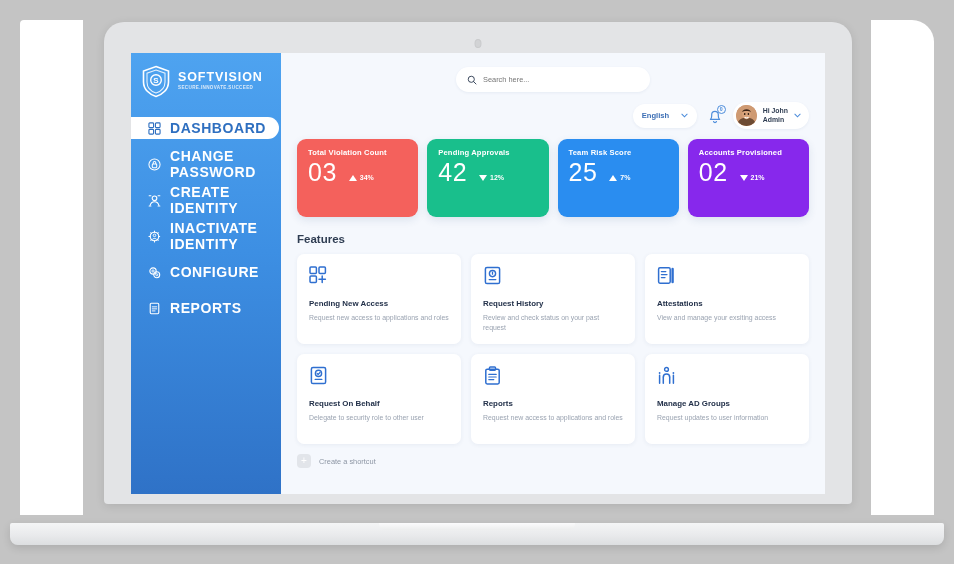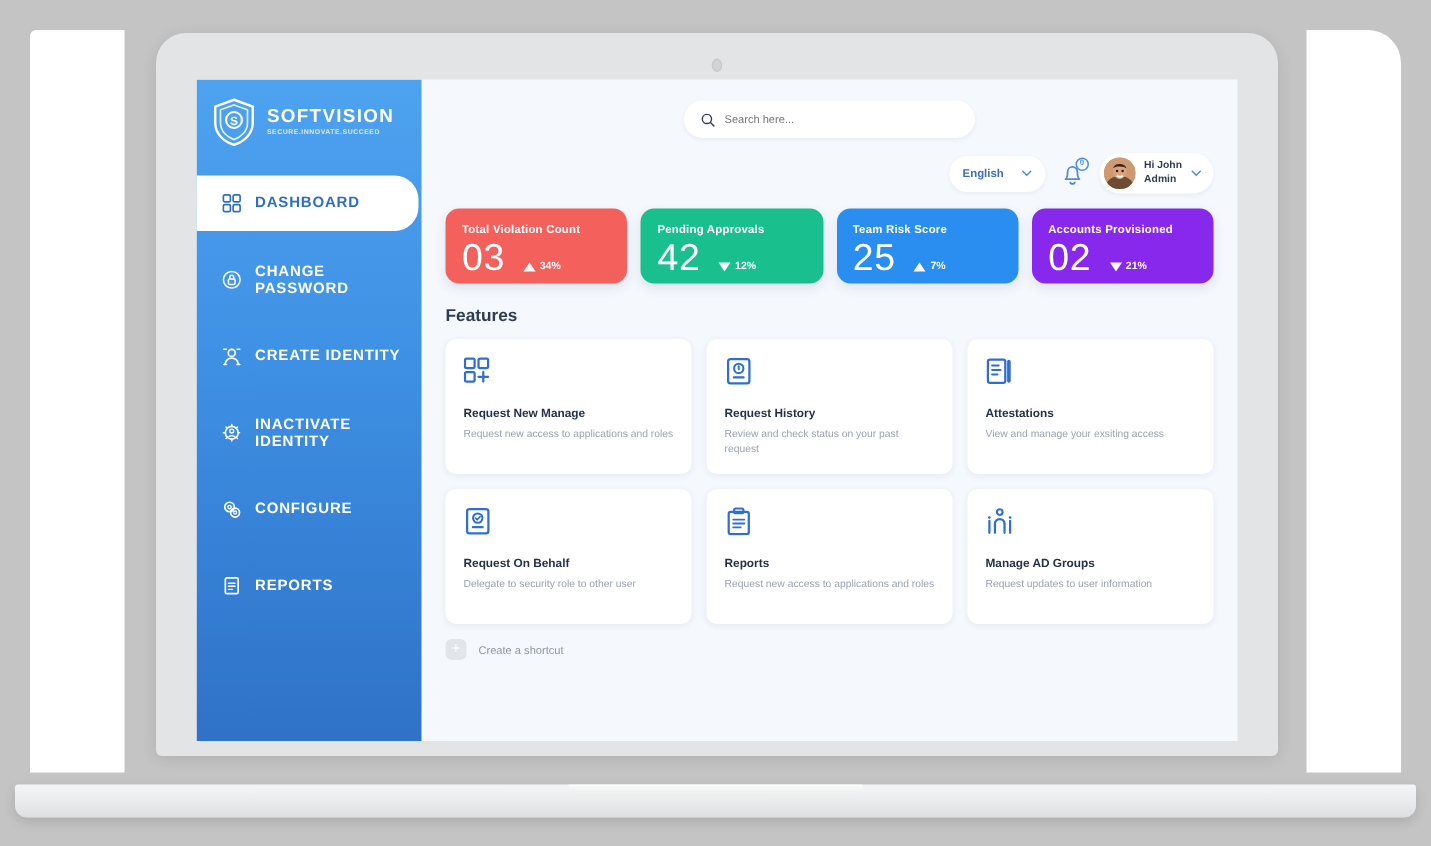--- a/index.html
+++ b/index.html
@@ -63,22 +63,22 @@
   .logo-name {
     color: #fff; font-size: 12.5px; font-weight: 700; letter-spacing: .9px;
   }
   .logo-tag {
     color: #dbeaf9; font-size: 4.6px; font-weight: 700; letter-spacing: .35px;
     margin-top: 2px;
   }
   .nav { margin-top: 8px; }
   .nav-item {
     display: flex; align-items: center; gap: 9px;
-    height: 37px; padding-left: 17px; cursor: pointer;
-    color: #ffffff; font-size: 10px; font-weight: 600; letter-spacing: .55px;
+    height: 22px; padding-left: 17px; cursor: pointer;
+    color: #ffffff; font-size: 14px; font-weight: 600; letter-spacing: .55px;
     margin-bottom: 14px;
   }
   .nav-item.active {
     background: #ffffff; color: #2e6fc0;
     border-top-right-radius: 16px; border-bottom-right-radius: 16px;
     margin-right: 2px;
   }
   .nav-ico { width: 13px; height: 13px; flex: 0 0 13px; display:block; }
 
   
@@ -126,21 +126,21 @@
   .section-title { font-size: 13px; color: #2f3d52; font-weight: 600; }
   .weekly-pill {
     background: #fff; border-radius: 11px; height: 19px;
     display: flex; align-items: center; gap: 7px; padding: 0 8px; cursor: pointer;
     font-size: 6.6px; font-weight: 700; color: #3f6fb8;
     box-shadow: 0 1px 3px rgba(36,72,130,.07);
   }
 
   .stats { display: flex; gap: 9px; margin-top: 10px; }
   .stat-card {
-    flex: 1; height: 50px; border-radius: 9px; padding: 9px 11px;
+    flex: 1; height: 78px; border-radius: 9px; padding: 9px 11px;
     color: #fff; position: relative;
     box-shadow: 0 3px 8px rgba(40,70,120,.12);
   }
   .stat-label { font-size: 7.6px; font-weight: 600; letter-spacing: .15px; }
   .stat-row { display: flex; align-items: flex-end; gap: 12px; margin-top: 3px; }
   .stat-value { font-size: 25px; font-weight: 300; line-height: 1; letter-spacing: .5px; }
   .stat-delta {
     display: flex; align-items: center; gap: 3px;
     font-size: 7px; font-weight: 700; margin-bottom: 4px;
   }
@@ -367,21 +367,21 @@
 
       <div class="grid">
 
         <div class="feat-card">
           <svg class="feat-ico" viewBox="0 0 19 19">
             <rect x="1" y="1" width="6.4" height="6.4" rx="1" fill="none" stroke="#2f6fd0" stroke-width="1.5"></rect>
             <rect x="10" y="1" width="6.4" height="6.4" rx="1" fill="none" stroke="#2f6fd0" stroke-width="1.5"></rect>
             <rect x="1" y="10" width="6.4" height="6.4" rx="1" fill="none" stroke="#2f6fd0" stroke-width="1.5"></rect>
             <path d="M13.2 10 v6.4 M10 13.2 h6.4" stroke="#2f6fd0" stroke-width="1.5" stroke-linecap="round"></path>
           </svg>
-          <div class="feat-title">Request New Manage</div>
+          <div class="feat-title">Pending New Access</div>
           <div class="feat-desc">Request new access to applications and roles</div>
         </div>
 
         <div class="feat-card">
           <svg class="feat-ico" viewBox="0 0 19 19">
             <rect x="2.4" y="1.4" width="14.2" height="16.2" rx="1.6" fill="none" stroke="#2f6fd0" stroke-width="1.5"></rect>
             <circle cx="9.5" cy="7.6" r="3.1" fill="none" stroke="#2f6fd0" stroke-width="1.4"></circle>
             <path d="M9.5 6.1 v2.1" stroke="#2f6fd0" stroke-width="1.3" stroke-linecap="round"></path>
             <path d="M6.2 13.6 h6.6" stroke="#2f6fd0" stroke-width="1.4" stroke-linecap="round"></path>
           </svg>

